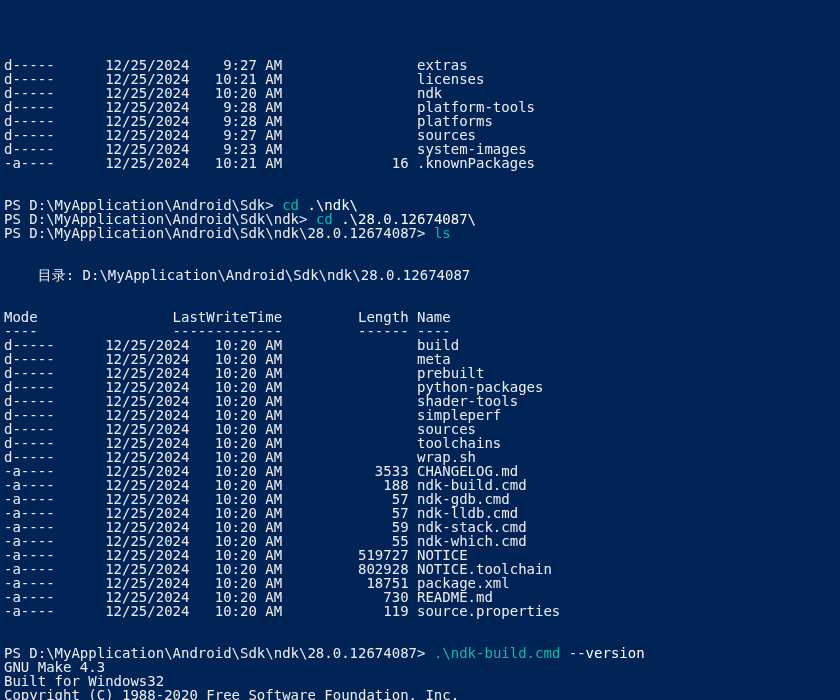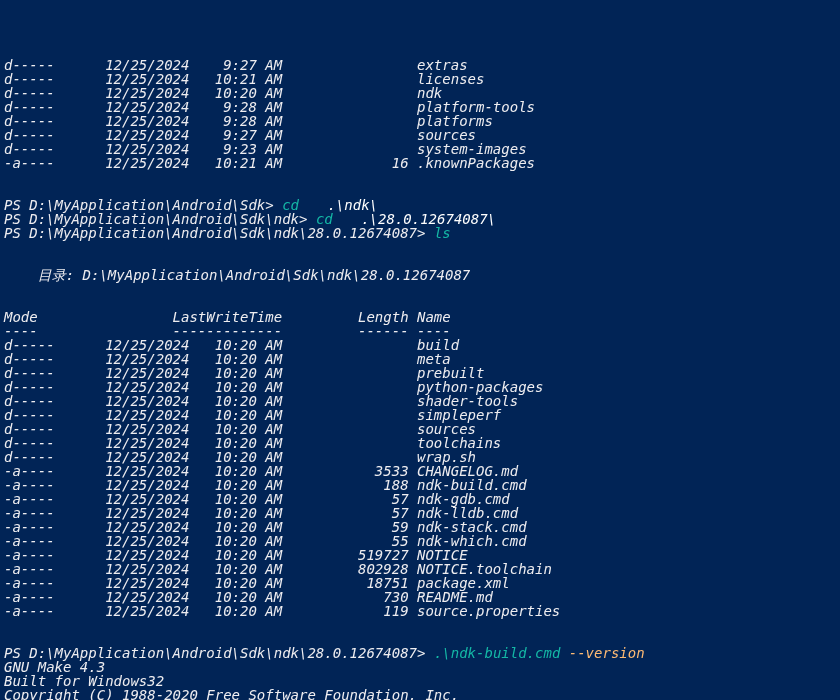--- a/index.html
+++ b/index.html
@@ -17,29 +17,27 @@
       width: 840px;
       height: 700px;
       overflow: hidden;
       white-space: pre;
     }
     .cmd-yellow {
       color: #14b8a6;
     }
     .cmd-white {
       color: #ffffff;
-      margin-left: 20px;
     }
     .param-gray {
-      color: #fdba74;
+      color: #ffffff;
       text-align: center;
     }
     .line {
       display: block;
-      font-style: italic;
     }
   </style>
 </head>
 <body>
 
 
 
 <div id="terminal"><span class="line">d-----      12/25/2024    9:27 AM                extras</span><span class="line">d-----      12/25/2024   10:21 AM                licenses</span><span class="line">d-----      12/25/2024   10:20 AM                ndk</span><span class="line">d-----      12/25/2024    9:28 AM                platform-tools</span><span class="line">d-----      12/25/2024    9:28 AM                platforms</span><span class="line">d-----      12/25/2024    9:27 AM                sources</span><span class="line">d-----      12/25/2024    9:23 AM                system-images</span><span class="line">-a----      12/25/2024   10:21 AM             16 .knownPackages</span><span class="line"> </span><span class="line"> </span><span class="line">PS D:\MyApplication\Android\Sdk&gt; <span class="cmd-yellow">cd </span><span class="cmd-white">.\ndk\</span></span><span class="line">PS D:\MyApplication\Android\Sdk\ndk&gt; <span class="cmd-yellow">cd </span><span class="cmd-white">.\28.0.12674087\</span></span><span class="line">PS D:\MyApplication\Android\Sdk\ndk\28.0.12674087&gt; <span class="cmd-yellow">ls</span></span><span class="line"> </span><span class="line"> </span><span class="line">    目录: D:\MyApplication\Android\Sdk\ndk\28.0.12674087</span><span class="line"> </span><span class="line"> </span><span class="line">Mode                LastWriteTime         Length Name</span><span class="line">----                -------------         ------ ----</span><span class="line">d-----      12/25/2024   10:20 AM                build</span><span class="line">d-----      12/25/2024   10:20 AM                meta</span><span class="line">d-----      12/25/2024   10:20 AM                prebuilt</span><span class="line">d-----      12/25/2024   10:20 AM                python-packages</span><span class="line">d-----      12/25/2024   10:20 AM                shader-tools</span><span class="line">d-----      12/25/2024   10:20 AM                simpleperf</span><span class="line">d-----      12/25/2024   10:20 AM                sources</span><span class="line">d-----      12/25/2024   10:20 AM                toolchains</span><span class="line">d-----      12/25/2024   10:20 AM                wrap.sh</span><span class="line">-a----      12/25/2024   10:20 AM           3533 CHANGELOG.md</span><span class="line">-a----      12/25/2024   10:20 AM            188 ndk-build.cmd</span><span class="line">-a----      12/25/2024   10:20 AM             57 ndk-gdb.cmd</span><span class="line">-a----      12/25/2024   10:20 AM             57 ndk-lldb.cmd</span><span class="line">-a----      12/25/2024   10:20 AM             59 ndk-stack.cmd</span><span class="line">-a----      12/25/2024   10:20 AM             55 ndk-which.cmd</span><span class="line">-a----      12/25/2024   10:20 AM         519727 NOTICE</span><span class="line">-a----      12/25/2024   10:20 AM         802928 NOTICE.toolchain</span><span class="line">-a----      12/25/2024   10:20 AM          18751 package.xml</span><span class="line">-a----      12/25/2024   10:20 AM            730 README.md</span><span class="line">-a----      12/25/2024   10:20 AM            119 source.properties</span><span class="line"> </span><span class="line"> </span><span class="line">PS D:\MyApplication\Android\Sdk\ndk\28.0.12674087&gt; <span class="cmd-yellow">.\ndk-build.cmd </span><span class="param-gray">--version</span></span><span class="line">GNU Make 4.3</span><span class="line">Built for Windows32</span><span class="line">Copyright (C) 1988-2020 Free Software Foundation, Inc.</span></div>
 
 

